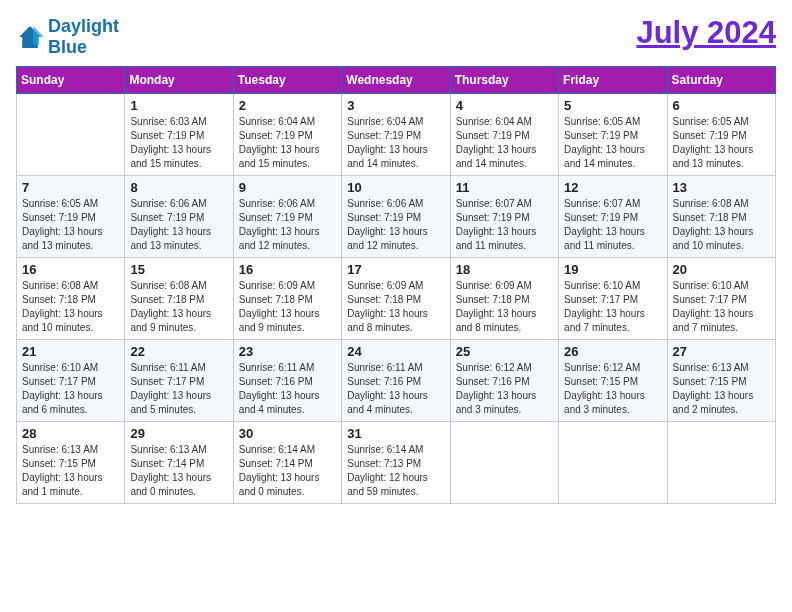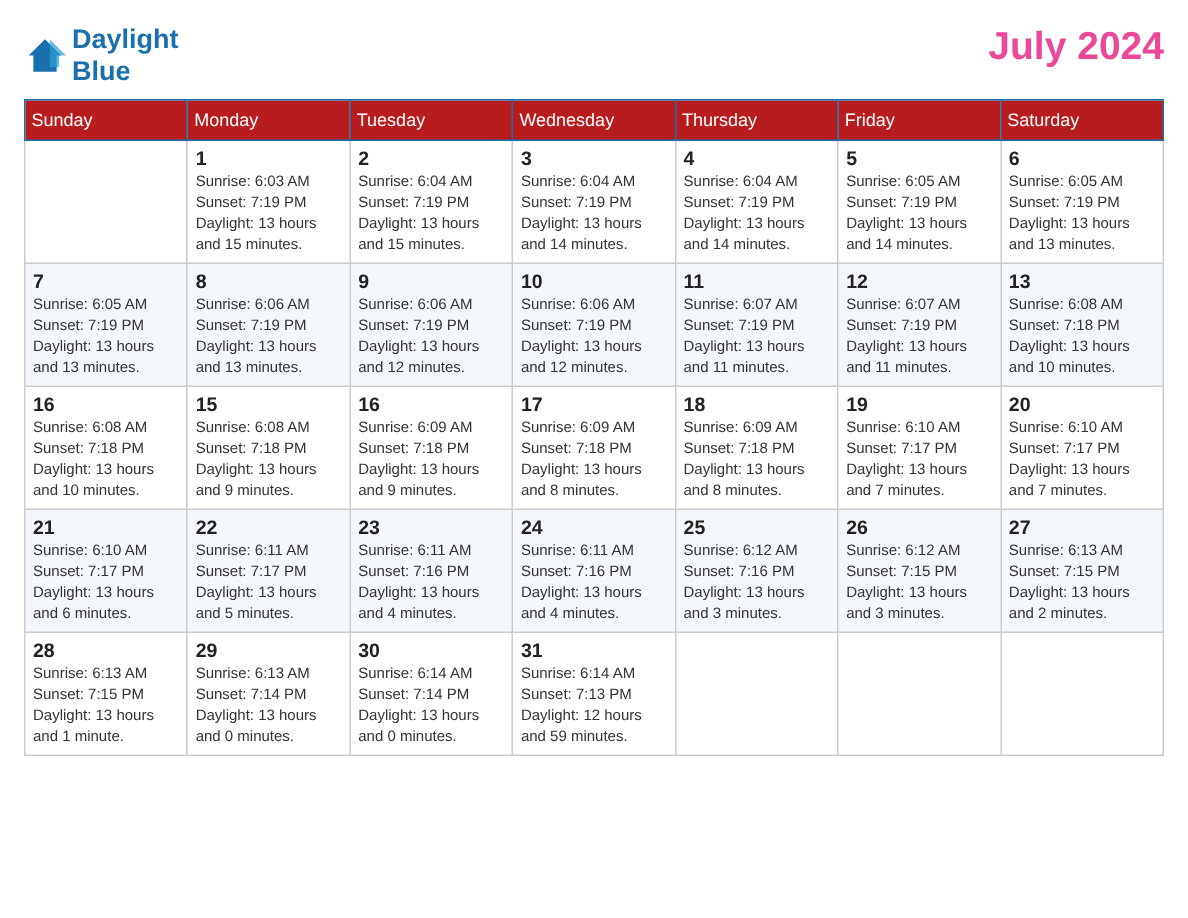--- a/index.html
+++ b/index.html
@@ -22,39 +22,40 @@
     }
     .logo-icon {
       width: 28px;
       height: 28px;
       margin-right: 4px;
     }
     .title-block {
       text-align: right;
     }
     .month-title {
-      font-size: 26px;
+      font-size: 31px;
       font-weight: bold;
-      color: #ec4899;
+      color: #6d28d9;
       line-height: 1.1;
+      text-decoration: underline;
     }
     .location-title {
       font-size: 16px;
       color: #555;
     }
     table {
       width: 100%;
       border-collapse: collapse;
       table-layout: fixed;
     }
     thead th {
-      background-color: #b91c1c;
+      background-color: #a21caf;
       color: #fff;
       font-size: 12px;
-      font-weight: normal;
+      font-weight: bold;
       padding: 6px 4px;
       text-align: left;
       border: 1px solid #1a6faf;
     }
     td {
       vertical-align: top;
       border: 1px solid #ccc;
       padding: 4px 5px;
       font-size: 10px;
       color: #333;

